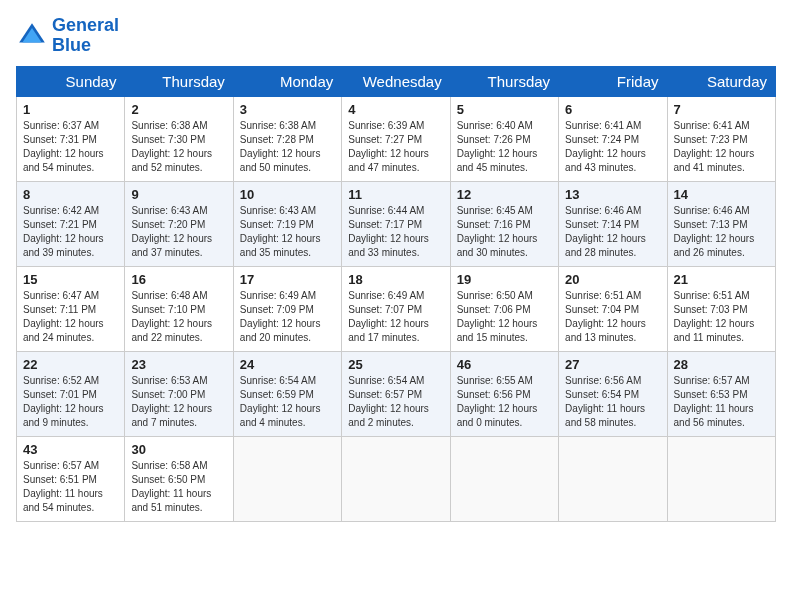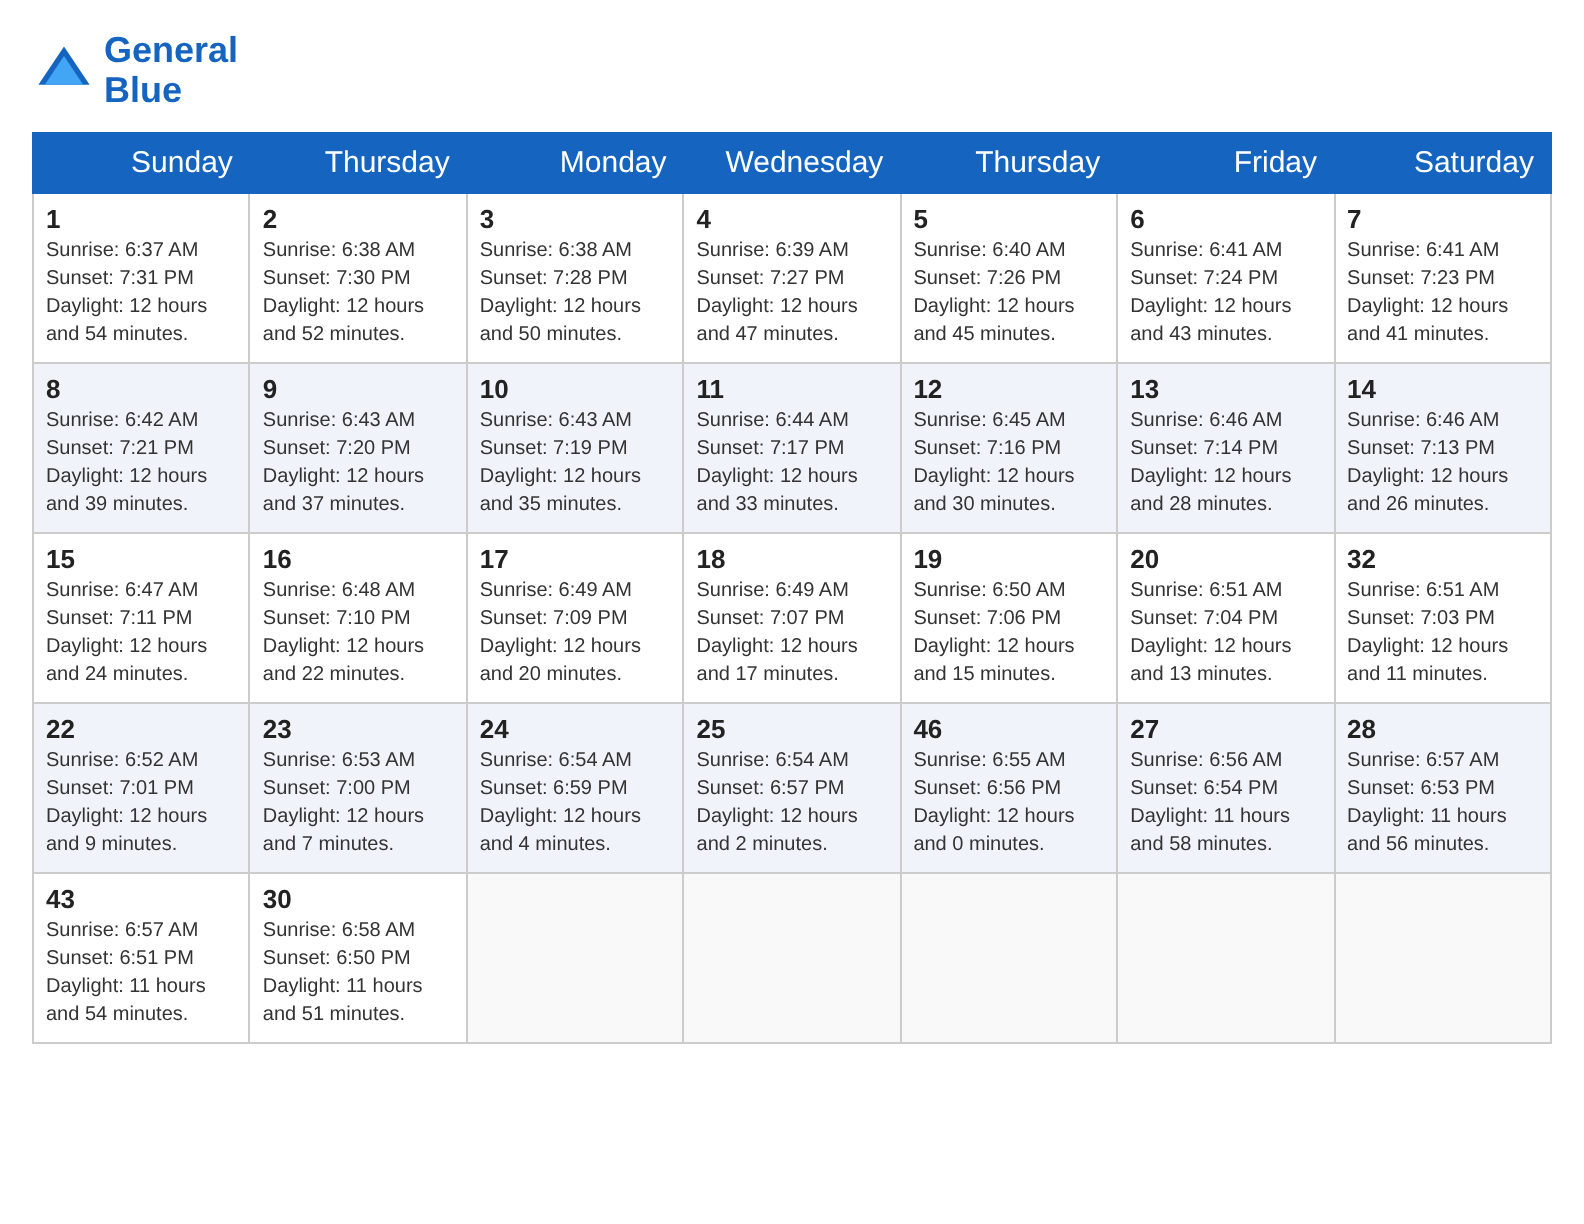--- a/index.html
+++ b/index.html
@@ -280,21 +280,21 @@
       </td>
         <td>
         <div class="day-num">20</div>
         <div class="day-info">
           Sunrise: 6:51 AM<br>
           Sunset: 7:04 PM<br>
           Daylight: 12 hours and 13 minutes.
         </div>
       </td>
         <td>
-        <div class="day-num">32</div>
+        <div class="day-num">21</div>
         <div class="day-info">
           Sunrise: 6:51 AM<br>
           Sunset: 7:03 PM<br>
           Daylight: 12 hours and 11 minutes.
         </div>
       </td>
       </tr>
       <tr>
         <td>
         <div class="day-num">22</div>

